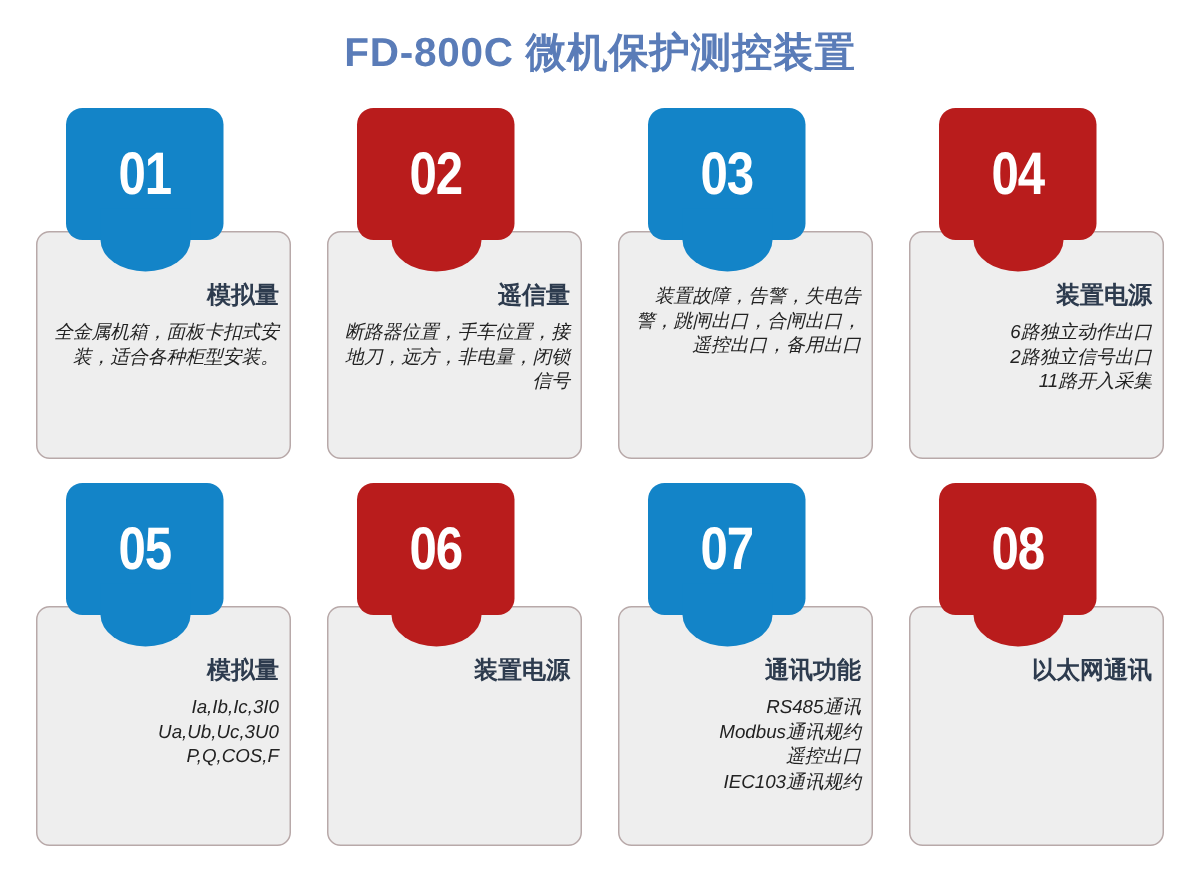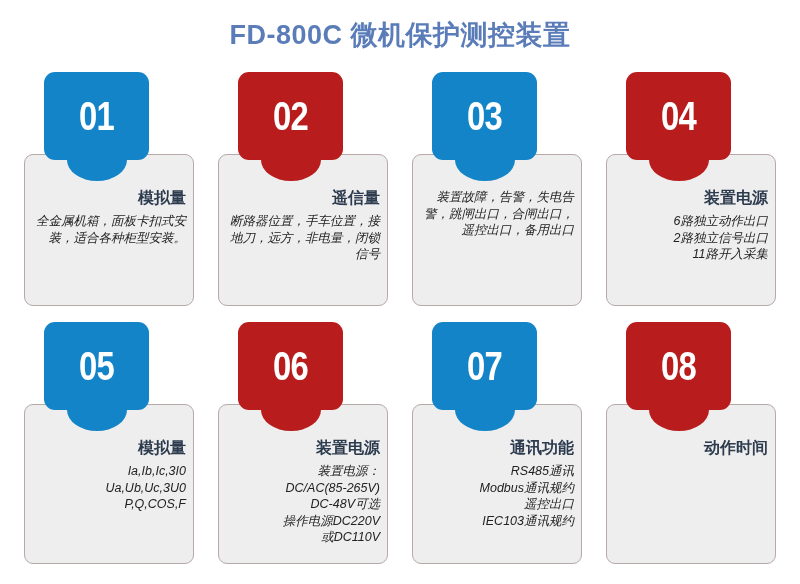--- a/index.html
+++ b/index.html
@@ -193,25 +193,20 @@
       </div>
       <div class="badge blue">
         <div class="badge-number">05</div>
         <div class="tongue"></div>
       </div>
     </div>
 
     <div class="card">
       <div class="card-body">
         <div class="card-title">装置电源</div>
-        <div class="card-desc">装置电源：
-DC/AC(85-265V)
-DC-48V可选
-操作电源DC220V
-或DC110V</div>
       </div>
       <div class="badge red">
         <div class="badge-number">06</div>
         <div class="tongue"></div>
       </div>
     </div>
 
     <div class="card">
       <div class="card-body">
         <div class="card-title">通讯功能</div>
@@ -221,21 +216,21 @@
 IEC103通讯规约</div>
       </div>
       <div class="badge blue">
         <div class="badge-number">07</div>
         <div class="tongue"></div>
       </div>
     </div>
 
     <div class="card">
       <div class="card-body">
-        <div class="card-title">动作时间</div>
+        <div class="card-title">以太网通讯</div>
       </div>
       <div class="badge red">
         <div class="badge-number">08</div>
         <div class="tongue"></div>
       </div>
     </div>
 
   </div>
 
 </div>

